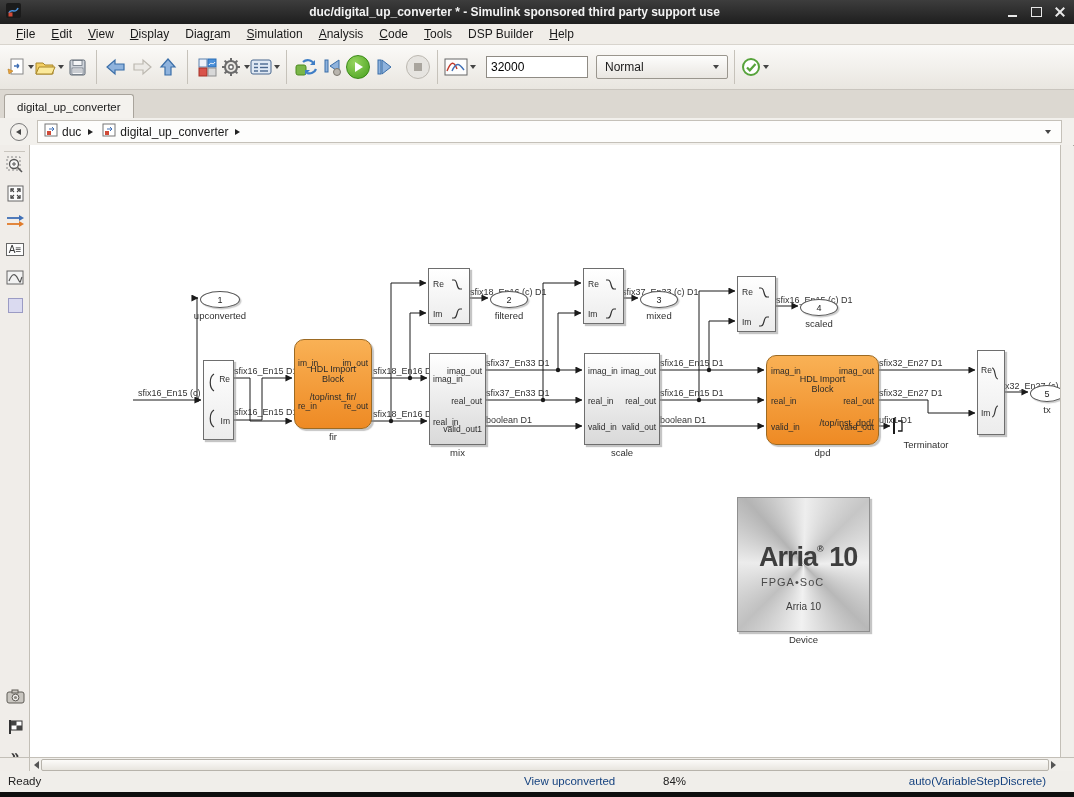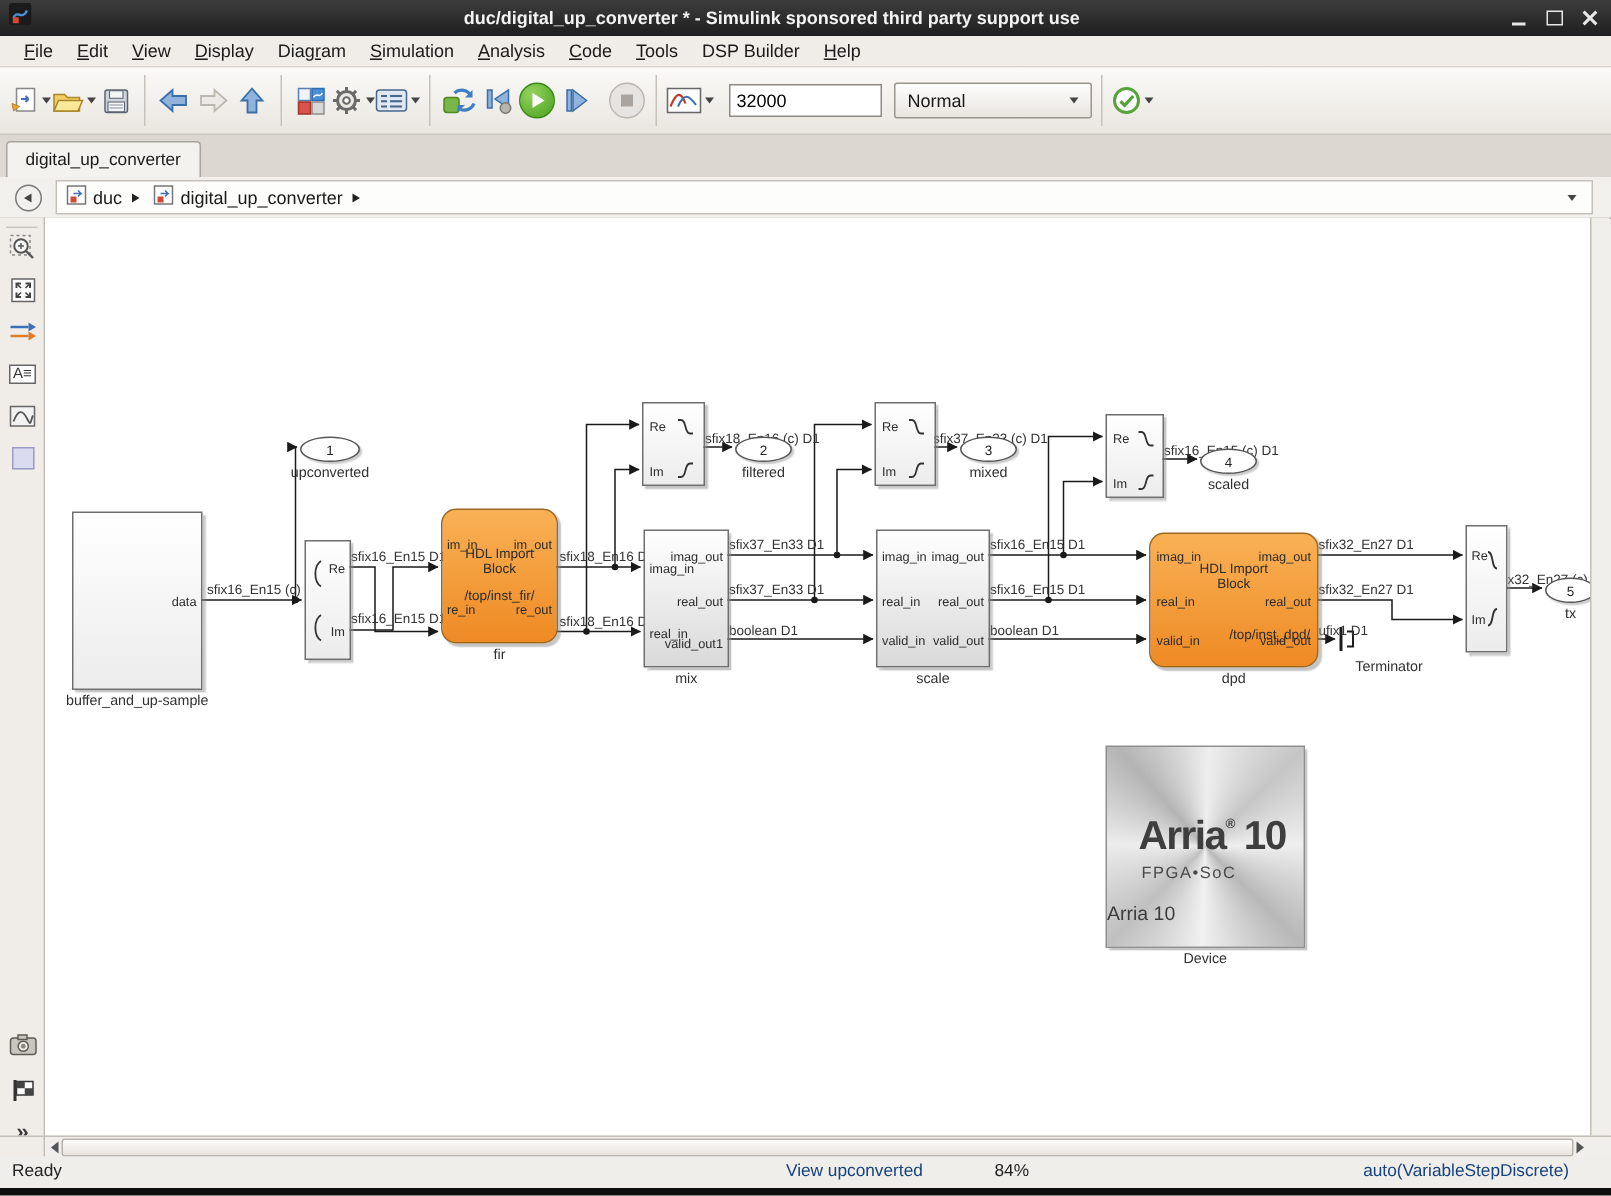--- a/index.html
+++ b/index.html
@@ -70,21 +70,21 @@
         display:flex;align-items:center;justify-content:center;font-size:9px;color:#222;z-index:2;cursor:pointer;}
   .cname{position:absolute;text-align:center;font-size:9.5px;color:#303030;z-index:1;}
   .cxsvg{position:absolute;left:0;top:0;}
   
   #device{position:absolute;left:707px;top:352px;width:131px;height:133px;border:1px solid #8f8f8f;z-index:2;cursor:pointer;
           background:conic-gradient(from 45deg at 50% 50%,#c6c6c6,#efefef 12%,#b8b8b8 25%,#f1f1f1 38%,#c0c0c0 50%,#ececec 63%,#b4b4b4 76%,#eeeeee 88%,#c6c6c6);
           box-shadow:2px 2px 1px rgba(140,140,140,.5);}
   #device .brand{position:absolute;left:21px;top:44px;font-size:27px;font-weight:bold;color:#3e3e3e;letter-spacing:-1px;}
   #device .reg{font-size:9px;vertical-align:14px;}
   #device .tagline{position:absolute;left:23px;top:78px;font-size:11px;color:#4a4a4a;letter-spacing:1px;}
-  #device .chip{position:absolute;left:0;top:103px;width:100%;text-align:left;font-size:13px;color:#3c3c3c;}
+  #device .chip{position:absolute;left:0;top:103px;width:100%;text-align:center;font-size:10px;color:#3c3c3c;}
   
   #vscroll{position:absolute;left:1060px;top:145px;width:13px;height:612px;background:#f1efeb;border-left:1px solid #c3bfb7;box-sizing:border-box;}
   #hscroll{position:absolute;left:30px;top:757px;width:1030px;height:14px;background:#f1efeb;border-top:1px solid #c3bfb7;box-sizing:border-box;display:flex;align-items:center;}
   #hcorner{position:absolute;left:1060px;top:757px;width:14px;height:14px;background:#f1efeb;border-top:1px solid #c3bfb7;box-sizing:border-box;}
   #pal-corner{position:absolute;left:0;top:757px;width:30px;height:14px;background:#f0ede9;border-top:1px solid #c3bfb7;border-right:1px solid #c3bfb7;box-sizing:border-box;}
   .hthumb{flex:1;height:10px;margin:0 2px;background:linear-gradient(#fcfbf9,#e8e5df);border:1px solid #b7b3ab;border-radius:2px;cursor:grab;}
   .sarrow{width:0;height:0;cursor:pointer;}
   .sarrow.left{border-top:4px solid transparent;border-bottom:4px solid transparent;border-right:5px solid #555;margin-left:4px;}
   .sarrow.right{border-top:4px solid transparent;border-bottom:4px solid transparent;border-left:5px solid #555;margin-right:4px;}
   
@@ -445,24 +445,20 @@
     </div>
     <div class="oval" style="left:770px;top:154px;width:36px;height:15px;">
       <span>4</span>
       <span class="bname">scaled</span>
     </div>
     <div class="oval" style="left:1000px;top:240px;width:32px;height:15px;">
       <span>5</span>
       <span class="bname">tx</span>
     </div>
 
-    <div class="blk blk-white" style="left:18px;top:196px;width:85px;height:117px;">
-      <span class="pl" style="right:3px;top:54px;">data</span>
-      <span class="bname">buffer_and_up-sample</span>
-    </div>
 
     <div class="blk blk-white" style="left:173px;top:215px;width:29px;height:78px;">
       <svg class="cxsvg" width="29" height="78">
         <path d="M10,30 C5,27 5,16 10,13" stroke="#333" stroke-width="1.2" fill="none"></path>
         <path d="M10,66 C5,63 5,52 10,49" stroke="#333" stroke-width="1.2" fill="none"></path>
         </svg>
       <span class="pl" style="right:3px;top:13px;">Re</span>
       <span class="pl" style="right:3px;top:55px;">Im</span>
     </div>
 

